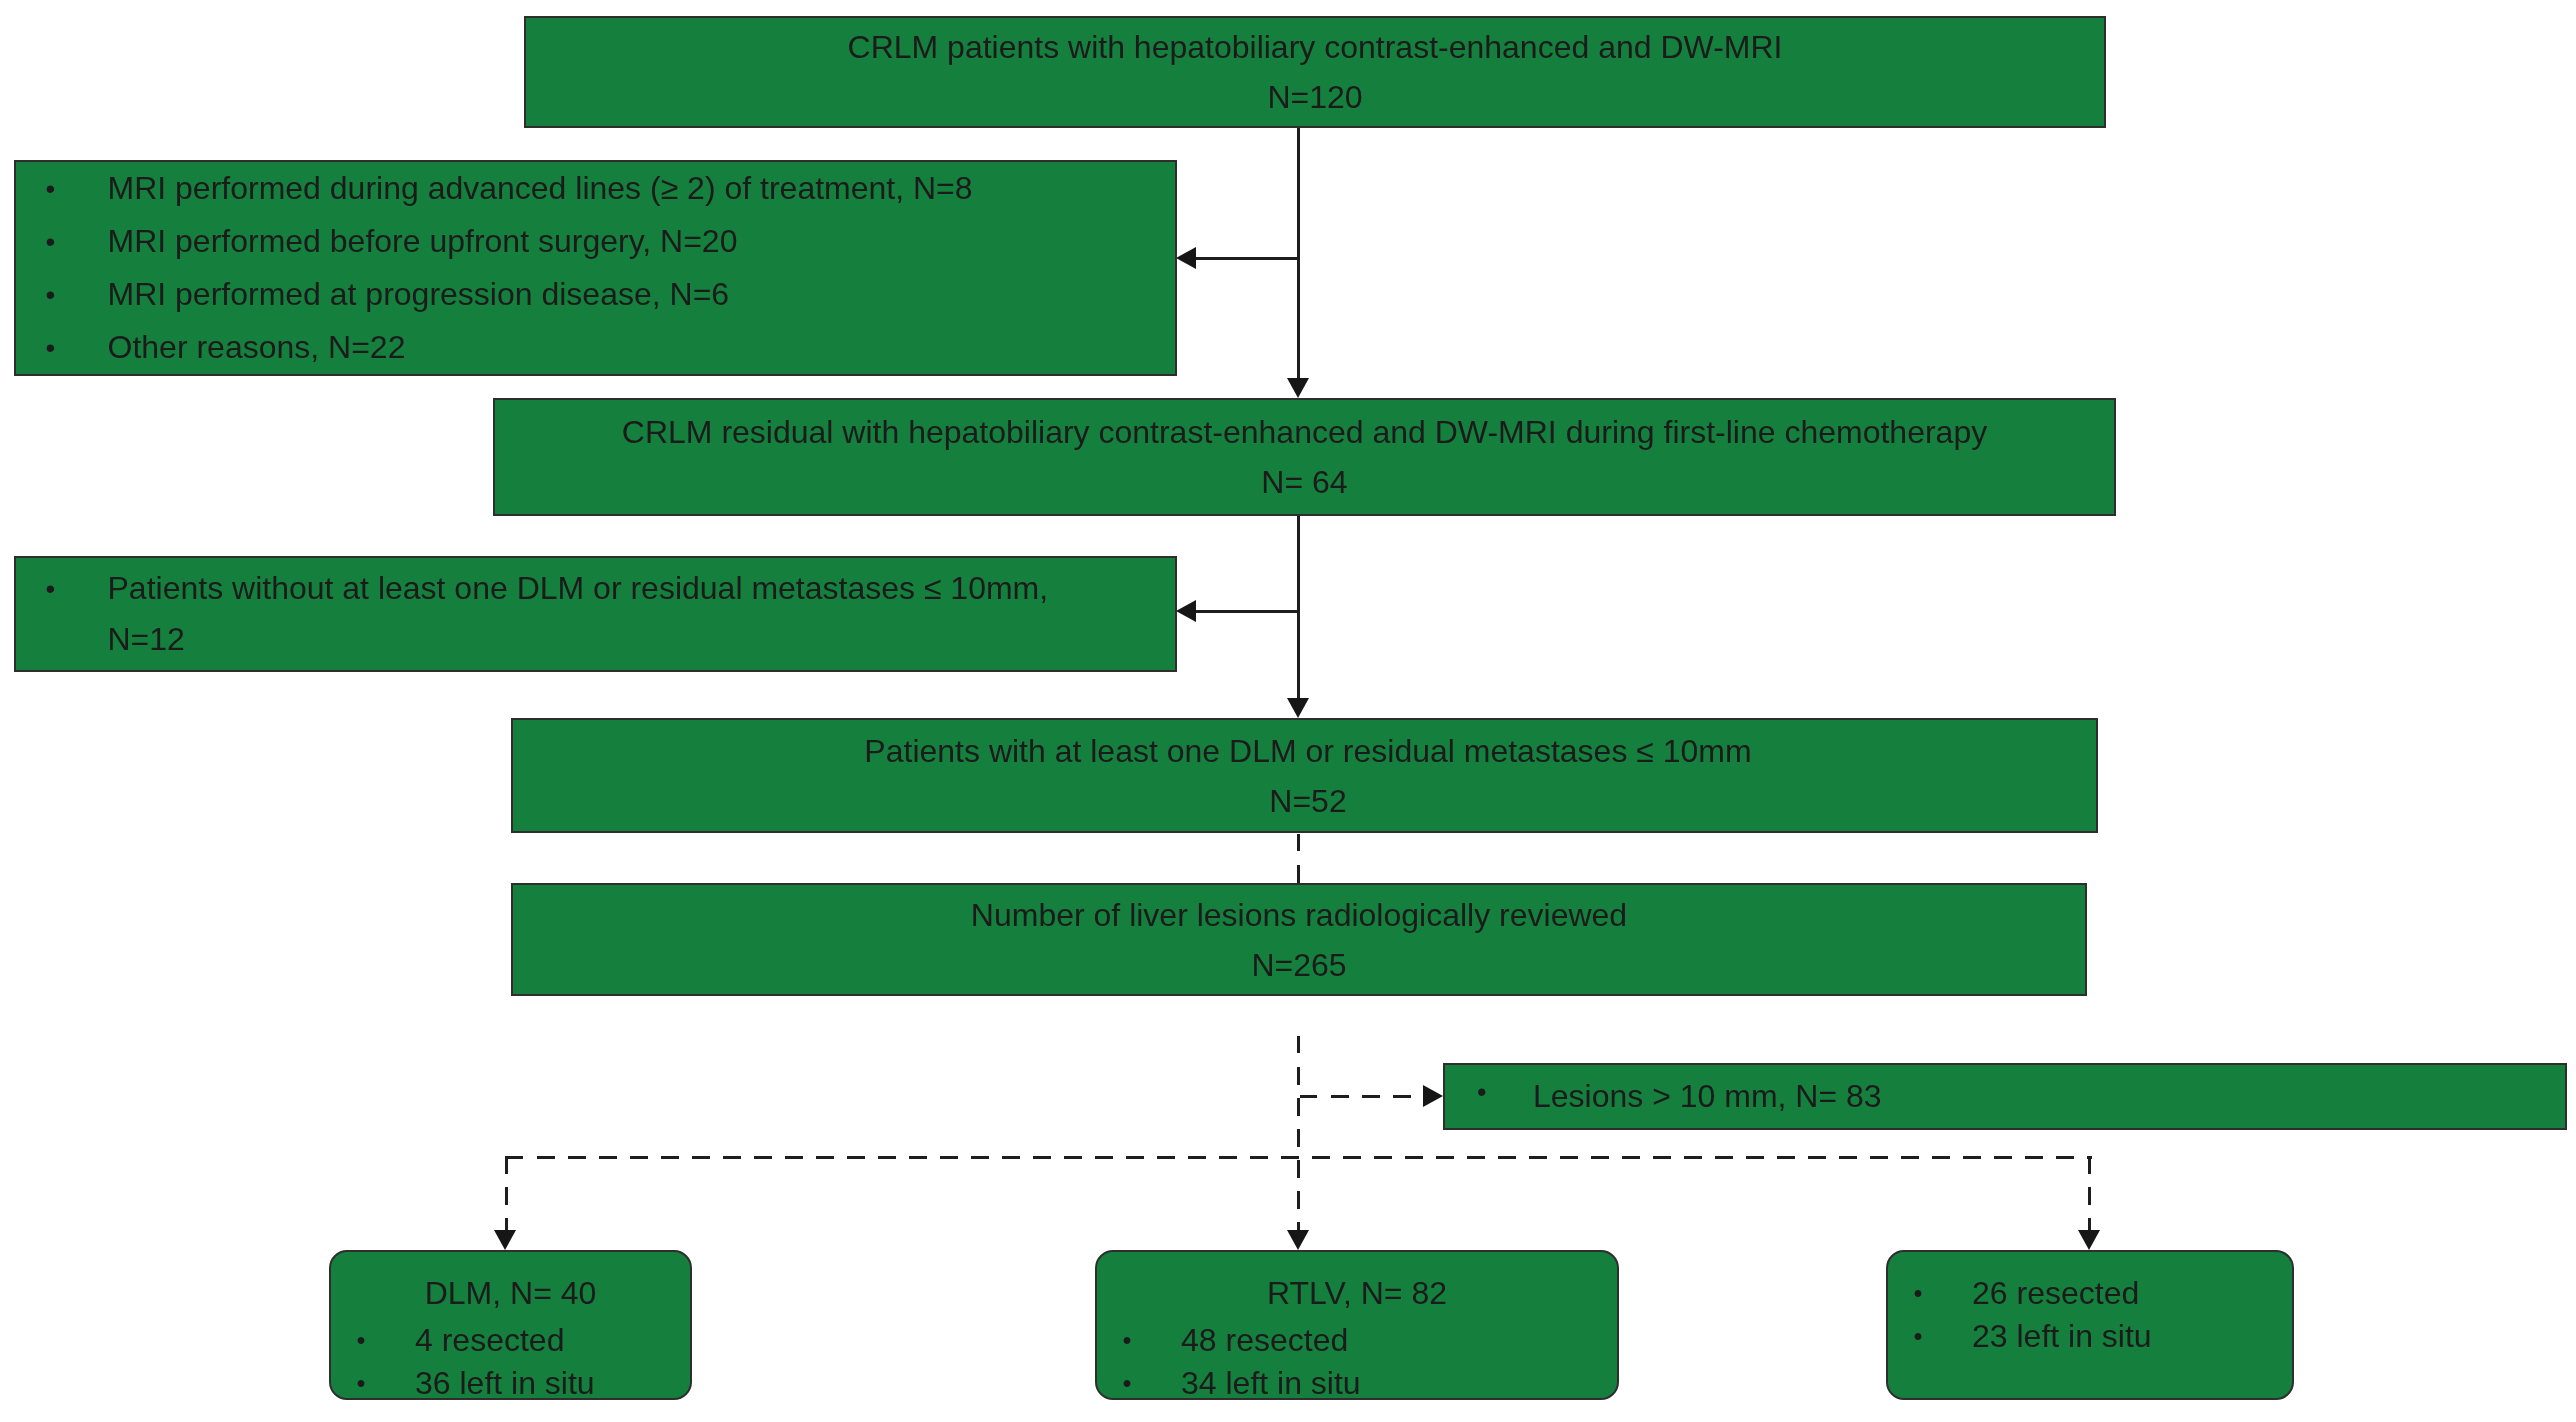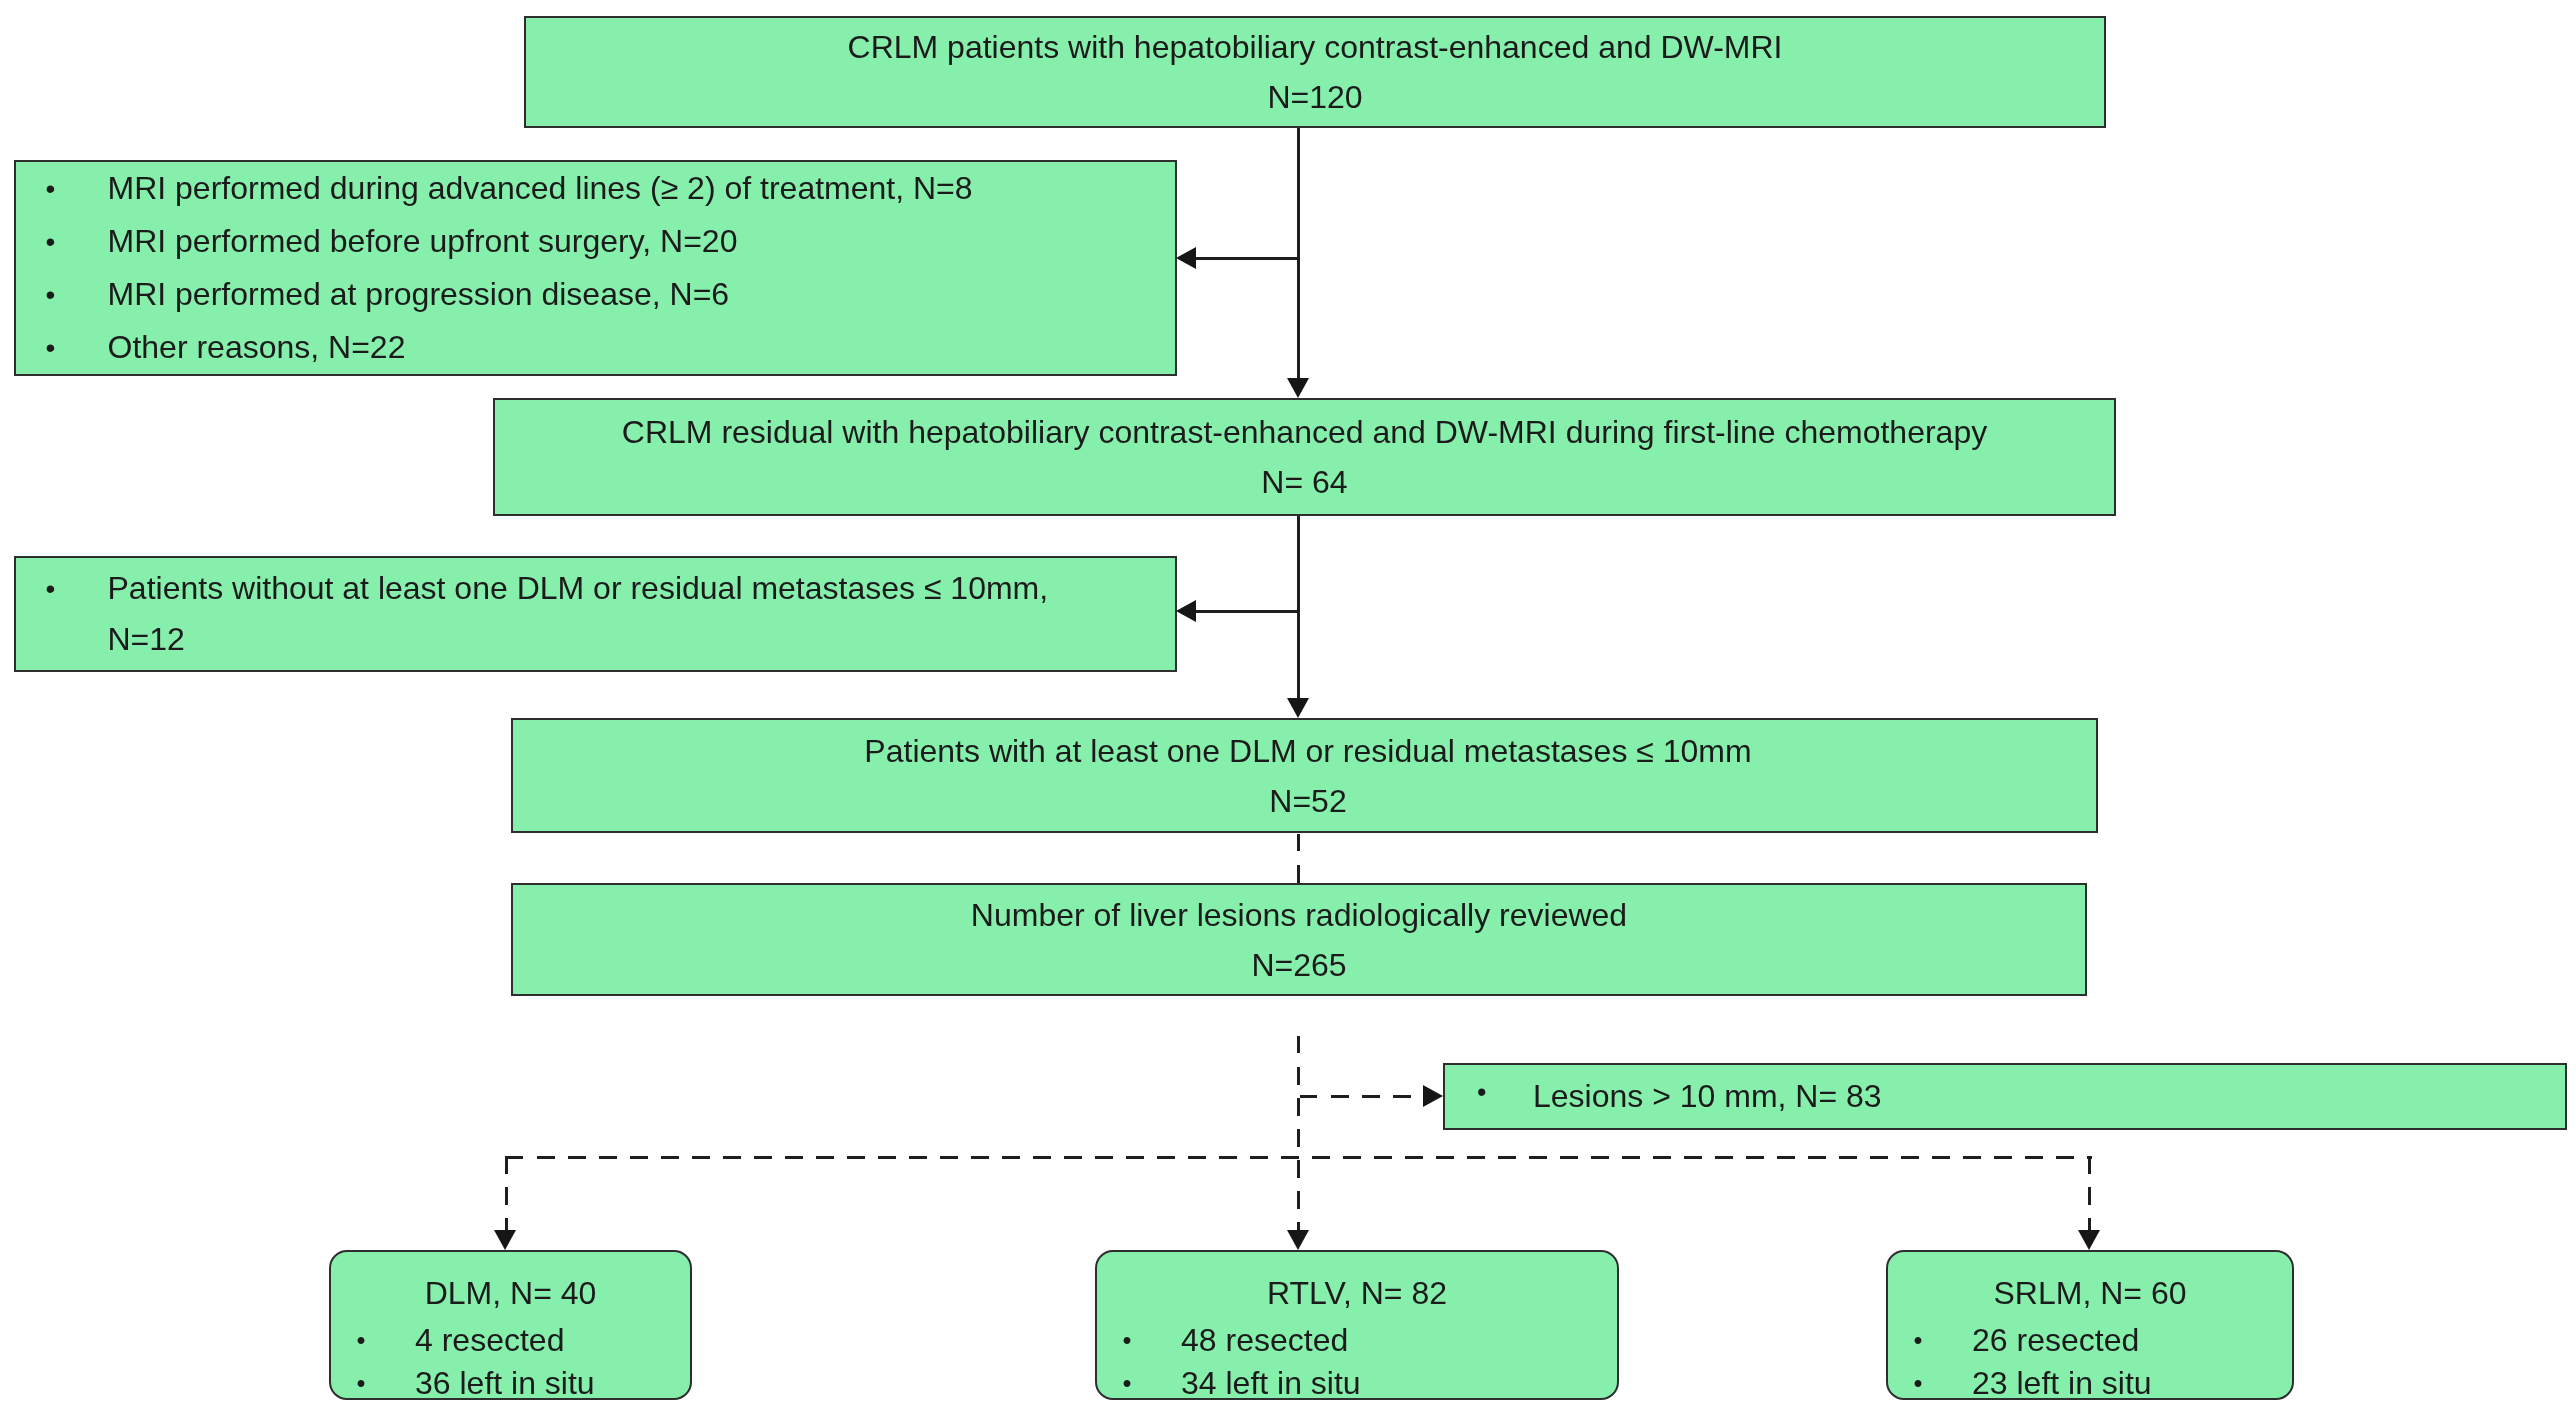--- a/index.html
+++ b/index.html
@@ -7,21 +7,21 @@
     position: relative;
     width: 2576px;
     height: 1423px;
     background: #ffffff;
     font-family: "Liberation Sans", sans-serif;
     color: #1b1b1b;
     overflow: hidden;
   }
   .box {
     position: absolute;
-    background: #86efac;
+    background: #15803d;
     border: 2.7px solid #2e2e2e;
     box-sizing: border-box;
   }
   .box.centered {
     display: flex;
     flex-direction: column;
     justify-content: center;
     align-items: center;
     text-align: center;
     font-size: 32px;
@@ -178,21 +178,20 @@
         <span>48 resected</span>
       </li>
       <li>
         <span class="bullet">•</span>
         <span>34 left in situ</span>
       </li>
     </ul>
   </div>
 
   <div class="box small" style="left:1886px; top:1250px; width:408px; height:150px;">
-    <div class="small-title">SRLM, N= 60</div>
     <ul class="blist">
       <li>
         <span class="bullet">•</span>
         <span>26 resected</span>
       </li>
       <li>
         <span class="bullet">•</span>
         <span>23 left in situ</span>
       </li>
     </ul>

